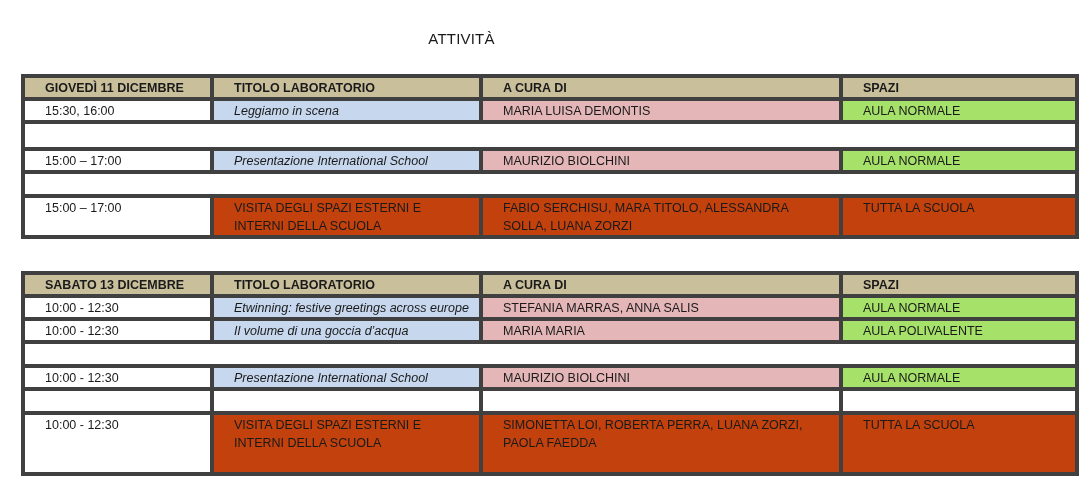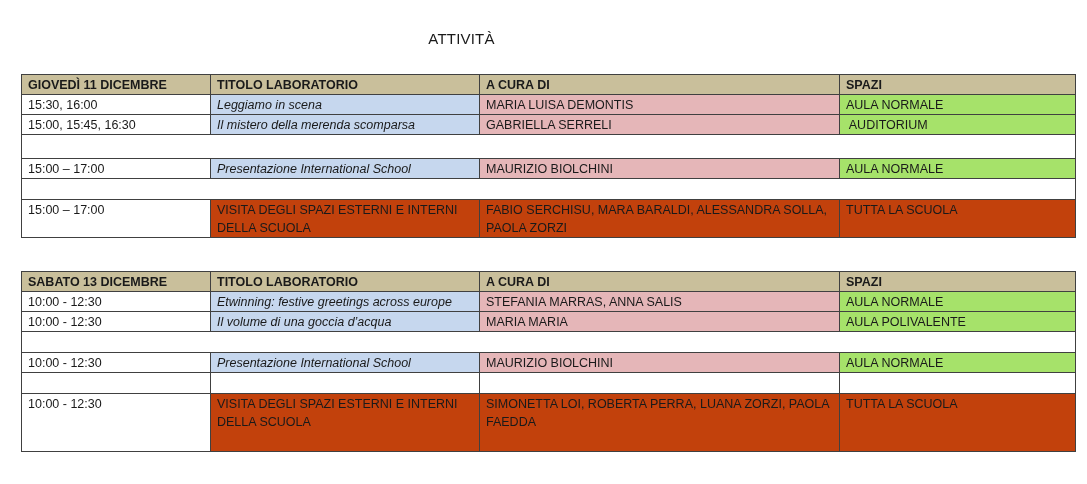--- a/index.html
+++ b/index.html
@@ -2,21 +2,21 @@
 <html><head>
 <meta charset="utf-8">
 <style>
   html, body { margin:0; padding:0; background:#ffffff; }
   body { width:1087px; height:484px; position:relative; overflow:hidden;
          font-family:"Liberation Sans", sans-serif; color:#1a1a1a; }
   .title { position:absolute; top:30px; left:0; width:923px; text-align:center;
            font-size:15px; letter-spacing:0.2px; }
   table.sched { position:absolute; left:21px; width:1054px; border-collapse:collapse;
                 table-layout:fixed; font-size:12.5px; }
-  table.sched td { border:1px solid #404040; padding:1px 6px 0 6px; vertical-align:top;
+  table.sched td { border:4px solid #404040; padding:1px 6px 0 20px; vertical-align:top;
                    line-height:18px; overflow:hidden; }
   .hdr td { background:#c9bf9b; font-weight:bold; height:18px; border-top:2px solid #7a7a7a; }
   .c-title { background:#c6d7ee; font-style:italic;margin-left:11px; }
   .c-cura { background:#e5b6b8; }
   .c-spazi { background:#a6e26a; }
   .c-visit { background:#c2410c; }
   .c-white { background:#ffffff; }
   tr.empty td { height:18px; }
 </style>
 </head>
@@ -37,42 +37,36 @@
     <td>TITOLO LABORATORIO</td>
     <td>A CURA DI</td>
     <td>SPAZI</td>
   </tr>
   <tr>
     <td class="c-white">15:30, 16:00</td>
     <td class="c-title">Leggiamo in scena</td>
     <td class="c-cura">MARIA LUISA DEMONTIS</td>
     <td class="c-spazi">AULA NORMALE</td>
   </tr>
-  <tr>
-    <td class="c-white">15:00, 15:45, 16:30</td>
-    <td class="c-title">Il mistero della merenda scomparsa</td>
-    <td class="c-cura">GABRIELLA SERRELI</td>
-    <td class="c-spazi" style="white-space:pre"> AUDITORIUM</td>
-  </tr>
   <tr class="empty">
     <td colspan="4" class="c-white" style="height:22px"></td>
   </tr>
   <tr>
     <td class="c-white">15:00 – 17:00</td>
     <td class="c-title">Presentazione International School</td>
     <td class="c-cura">MAURIZIO BIOLCHINI</td>
     <td class="c-spazi">AULA NORMALE</td>
   </tr>
   <tr class="empty">
     <td colspan="4" class="c-white" style="height:19px"></td>
   </tr>
   <tr>
     <td class="c-white">15:00 – 17:00</td>
     <td class="c-visit">VISITA DEGLI SPAZI ESTERNI E INTERNI DELLA SCUOLA</td>
-    <td class="c-visit">FABIO SERCHISU, MARA BARALDI, ALESSANDRA SOLLA, PAOLA ZORZI</td>
+    <td class="c-visit">FABIO SERCHISU, MARA TITOLO, ALESSANDRA SOLLA, LUANA ZORZI</td>
     <td class="c-visit">TUTTA LA SCUOLA</td>
   </tr>
 </tbody>
   </table>
 
 <table class="sched" style="top:271px;">
   <colgroup>
       <col style="width:189px">
       <col style="width:269px">
       <col style="width:360px">

